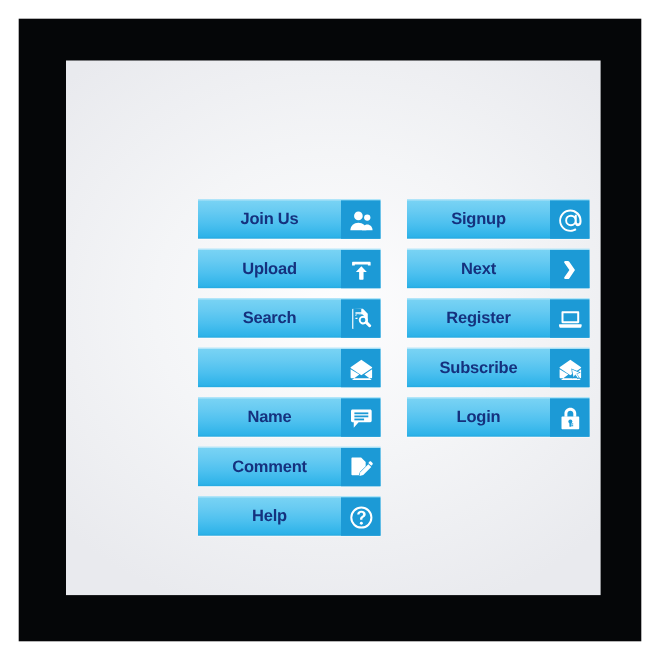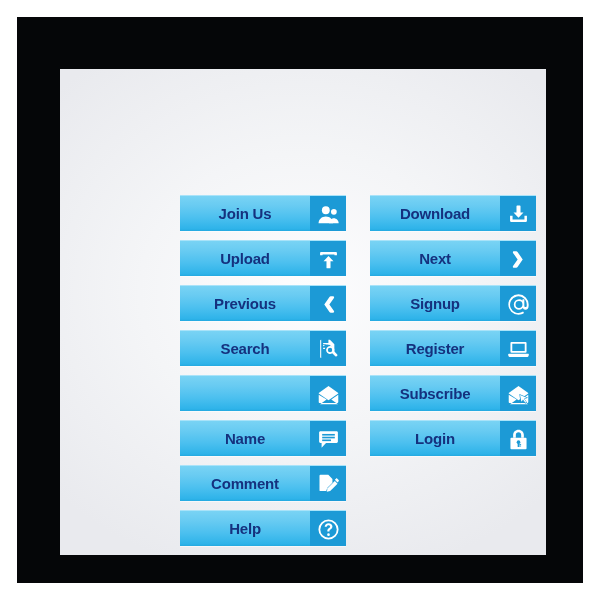--- a/index.html
+++ b/index.html
@@ -28,21 +28,21 @@
     top: 17px;
     width: 566px;
     height: 566px;
     background: #050608;
   }
 
   
   #panel {
     position: absolute;
     left: 60px;
-    top: 69px;
+    top: 55px;
     width: 486px;
     height: 486px;
     background:
       radial-gradient(ellipse 70% 60% at 50% 46%, #fdfdfe 0%, #f4f5f7 48%, #e9eaee 100%);
   }
 
   
   #grid {
     position: absolute;
     left: 120px;
@@ -140,28 +140,20 @@
         <div class="btn">
           <span class="btn-label">Upload</span>
           <span class="btn-icon">
             <svg viewBox="0 0 24 24" aria-hidden="true">
               <path d="M3.2 7.6V5.1c0-0.5 0.4-0.9 0.9-0.9h15.8c0.5 0 0.9 0.4 0.9 0.9v2.5h-2.6V6.8H5.8v0.8z"></path>
               <path d="M12 8.4l5.2 5.5h-3.1v6.6c0 0.4-0.3 0.7-0.7 0.7h-2.8c-0.4 0-0.7-0.3-0.7-0.7v-6.6H6.8z"></path>
             </svg>
           </span>
         </div>
 
-        <div class="btn">
-          <span class="btn-label">Previous</span>
-          <span class="btn-icon">
-            <svg viewBox="0 0 24 24" aria-hidden="true">
-              <path d="M16.8 3.4c0.9 0 1.4 1 0.9 1.7L12.9 12l4.8 6.9c0.5 0.7 0 1.7-0.9 1.7h-2.5c-0.5 0-1-0.3-1.3-0.7L7.6 12l5.4-7.9c0.3-0.4 0.8-0.7 1.3-0.7z"></path>
-            </svg>
-          </span>
-        </div>
 
         <div class="btn">
           <span class="btn-label">Search</span>
           <span class="btn-icon">
             <svg viewBox="0 0 24 24" aria-hidden="true">
               <path d="M4.4 1.8h9.1l4.6 4.6v8.2l-1.9-1.9a5.4 5.4 0 0 0-7.6-5.4 5.4 5.4 0 0 0-1.8 1.3H6.4V7.3h3.8a5.4 5.4 0 0 1 1.7-0.5V6.4H6.4V5.1h5.5V1.9zM6.4 10.2h2.2a5.4 5.4 0 0 0-0.4 1.3H6.4zM4.4 20.9V1.8h-0.1c-0.6 0-1 0.4-1 1v17.1c0 0.6 0.4 1 1 1z"></path>
               <path d="M13.6 8.4a4.1 4.1 0 1 0 2.3 7.5l3.2 3.2c0.4 0.4 1 0.4 1.4 0l0.6-0.6c0.4-0.4 0.4-1 0-1.4l-3.2-3.2a4.1 4.1 0 0 0-4.3-5.5zm0 1.8a2.3 2.3 0 1 1 0 4.6 2.3 2.3 0 0 1 0-4.6z"></path>
             </svg>
           </span>
         </div>
@@ -207,44 +199,35 @@
               <circle cx="12" cy="17.4" r="1.4"></circle>
             </svg>
           </span>
         </div>
 
       </div>
 
       <div class="column right">
 
 
-        <div class="btn">
-          <span class="btn-label">Download</span>
-          <span class="btn-icon">
-            <svg viewBox="0 0 24 24" aria-hidden="true">
-              <path d="M10.6 2.6h2.8c0.4 0 0.7 0.3 0.7 0.7v6.6h3.1L12 15.4 6.8 9.9h3.1V3.3c0-0.4 0.3-0.7 0.7-0.7z"></path>
-              <path d="M3.2 13.2h2.6v3.9h12.4v-3.9h2.6v5.7c0 0.5-0.4 0.9-0.9 0.9H4.1c-0.5 0-0.9-0.4-0.9-0.9z"></path>
+
+        <div class="btn">
+          <span class="btn-label">Signup</span>
+          <span class="btn-icon">
+            <svg viewBox="0 0 24 24" aria-hidden="true">
+              <path d="M12 1.4A10.6 10.6 0 0 0 12 22.6c2.2 0 4.2-0.6 5.8-1.7l-1-1.5a8.7 8.7 0 1 1 3.8-7.2v0.9c0 1-0.5 1.6-1.3 1.6-0.7 0-1.2-0.5-1.2-1.5V6.6h-1.9v1.3a5 5 0 0 0-3.6-1.5 5.5 5.5 0 0 0 0 11 5 5 0 0 0 3.9-1.8 2.8 2.8 0 0 0 2.7 1.8c2 0 3.4-1.6 3.4-4.2v-1A10.6 10.6 0 0 0 12 1.4zm0.5 7a3.6 3.6 0 1 1 0 7.2 3.6 3.6 0 0 1 0-7.2z"></path>
             </svg>
           </span>
         </div>
 
         <div class="btn">
           <span class="btn-label">Next</span>
           <span class="btn-icon">
             <svg viewBox="0 0 24 24" aria-hidden="true">
               <path d="M7.2 3.4c-0.9 0-1.4 1-0.9 1.7L11.1 12l-4.8 6.9c-0.5 0.7 0 1.7 0.9 1.7h2.5c0.5 0 1-0.3 1.3-0.7L16.4 12 11 4.1c-0.3-0.4-0.8-0.7-1.3-0.7z"></path>
-            </svg>
-          </span>
-        </div>
-
-        <div class="btn">
-          <span class="btn-label">Signup</span>
-          <span class="btn-icon">
-            <svg viewBox="0 0 24 24" aria-hidden="true">
-              <path d="M12 1.4A10.6 10.6 0 0 0 12 22.6c2.2 0 4.2-0.6 5.8-1.7l-1-1.5a8.7 8.7 0 1 1 3.8-7.2v0.9c0 1-0.5 1.6-1.3 1.6-0.7 0-1.2-0.5-1.2-1.5V6.6h-1.9v1.3a5 5 0 0 0-3.6-1.5 5.5 5.5 0 0 0 0 11 5 5 0 0 0 3.9-1.8 2.8 2.8 0 0 0 2.7 1.8c2 0 3.4-1.6 3.4-4.2v-1A10.6 10.6 0 0 0 12 1.4zm0.5 7a3.6 3.6 0 1 1 0 7.2 3.6 3.6 0 0 1 0-7.2z"></path>
             </svg>
           </span>
         </div>
 
         <div class="btn">
           <span class="btn-label">Register</span>
           <span class="btn-icon">
             <svg viewBox="0 0 24 24" aria-hidden="true">
               <path d="M4.6 4.2h14.8c0.6 0 1 0.4 1 1v9.2c0 0.6-0.4 1-1 1H4.6c-0.6 0-1-0.4-1-1V5.2c0-0.6 0.4-1 1-1zm0.9 1.9v7.4h13V6.1z"></path>
               <path d="M2.1 16.4h19.8c0.6 0 1 0.5 0.9 1.1l-0.3 1.4c-0.1 0.5-0.5 0.9-1 0.9H2.5c-0.5 0-0.9-0.4-1-0.9l-0.3-1.4c-0.1-0.6 0.3-1.1 0.9-1.1zm7.3 1.1h5.2v0.9H9.4z"></path>

